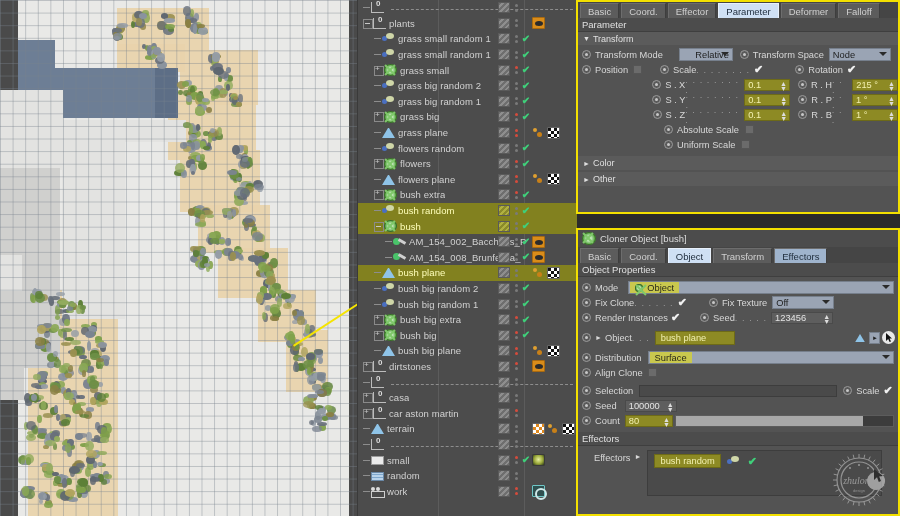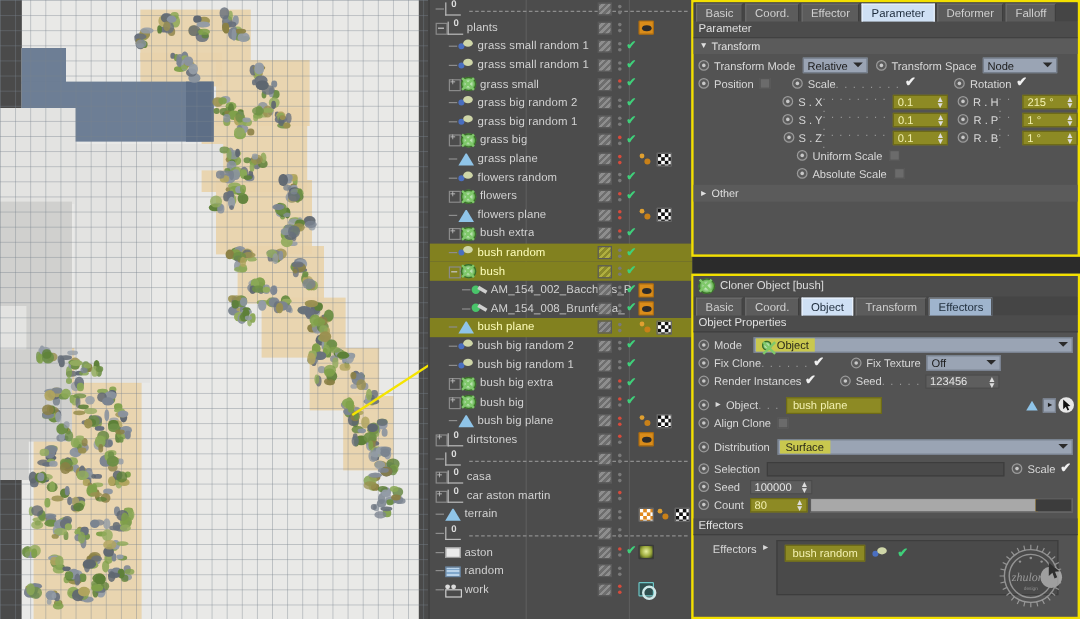--- a/index.html
+++ b/index.html
@@ -1679,21 +1679,21 @@
               <span class=""></span>
             </span>
             <span class="om-chk"></span>
             <span class="om-tags"></span>
           </span>
         </div>
         <div class="om-row">
           <span class="om-indent" style="width:3px"></span>
           <span class="om-dash"></span>
           <span class="om-ico ic-hdri"></span>
-          <span class="om-label">aston</span>
+          <span class="om-label">small</span>
           <span class="om-right">
             <span class="om-mat"></span>
             <span class="om-dots">
               <span class="red"></span>
               <span class=""></span>
             </span>
             <span class="om-chk">✔</span>
             <span class="om-tags">
               <span class="tag sky"></span>
             </span>
@@ -1751,21 +1751,21 @@
       </div>
     <div class="section">Parameter</div>
     <div class="subsec">
       <span class="arr">▼</span>
       <span>Transform</span>
     </div>
 
     <div class="prow" style="margin-top:2px;">
       <span class="radio"></span>
       <span class="lbl">Transform Mode</span>
-      <span class="dd" style="width:54px;margin-left:6px;">
+      <span class="dd" style="width:54px;margin-left:16px;justify-content:flex-end;">
         <span>Relative</span>
         <span class="arrow"></span>
       </span>
       <span class="radio" style="margin-left:7px;"></span>
       <span class="lbl">Transform Space</span>
       <span class="dd" style="width:62px;margin-left:5px;">
         <span>Node</span>
         <span class="arrow"></span>
       </span>
     </div>
@@ -1833,30 +1833,34 @@
           <span class="numf" style="width:50px;margin-left:4px;">
             <span>1 °</span>
             <span class="sp">▲<br>▼</span>
           </span>
         </div>
       </div>
 
     <div class="prow">
       <span style="width:82px;"></span>
       <span class="radio"></span>
-      <span class="lbl">Uniform Scale</span>
+      <span class="lbl">Absolute Scale</span>
       <span class="ckbox" style="margin-left:6px;"></span>
     </div>
     <div class="prow">
       <span style="width:82px;"></span>
       <span class="radio"></span>
-      <span class="lbl">Absolute Scale</span>
+      <span class="lbl">Uniform Scale</span>
       <span class="ckbox" style="margin-left:6px;"></span>
     </div>
 
+    <div class="subsec" style="margin-top:4px;height:14px;">
+      <span class="arr">►</span>
+      <span>Color</span>
+    </div>
     <div class="subsec" style="margin-top:2px;height:14px;">
       <span class="arr">►</span>
       <span>Other</span>
     </div>
   </div>
 
   <div class="panel" style="left:576px; top:228px; width:324px; height:288px;">
     <div class="panel-head">
       <span class="ph-ico ic-mograph"></span>
       <span>Cloner Object [bush]</span>
@@ -1922,33 +1926,33 @@
       <span class="dd" style="width:11px;height:12px;padding:0;">
         <span style="font-size:6px;margin-left:2px;">►</span>
       </span>
       <span style="margin-left:2px;margin-right:3px;width:13px;height:13px;border-radius:50%;background:#e8e8e8;position:relative;display:inline-block;">
         <svg width="13" height="13" viewBox="0 0 13 13">
             <path d="M4 2 L4 10 L6.2 8 L7.6 11 L9 10.4 L7.6 7.6 L10 7.4 Z" fill="#111"></path>
           </svg>
       </span>
     </div>
 
-    <div class="prow">
-      <span class="radio"></span>
-      <span class="lbl">Align Clone</span>
-      <span class="ckbox" style="margin-left:5px;"></span>
-    </div>
-
     <div class="prow" style="margin-top:5px;">
       <span class="radio"></span>
       <span class="lbl">Distribution</span>
       <span class="dd" style="flex:1;margin-left:6px;margin-right:4px;">
         <span class="cap">Surface</span>
         <span class="arrow"></span>
       </span>
+    </div>
+
+    <div class="prow">
+      <span class="radio"></span>
+      <span class="lbl">Align Clone</span>
+      <span class="ckbox" style="margin-left:5px;"></span>
     </div>
 
     <div class="prow" style="margin-top:3px;">
       <span class="radio"></span>
       <span class="lbl">Selection</span>
       <span class="txtf" style="margin-left:6px;max-width:198px;"></span>
       <span class="radio" style="margin-left:6px;"></span>
       <span class="lbl">Scale</span>
       <span class="ckmark" style="margin-left:4px;margin-right:4px;">✔</span>
     </div>

